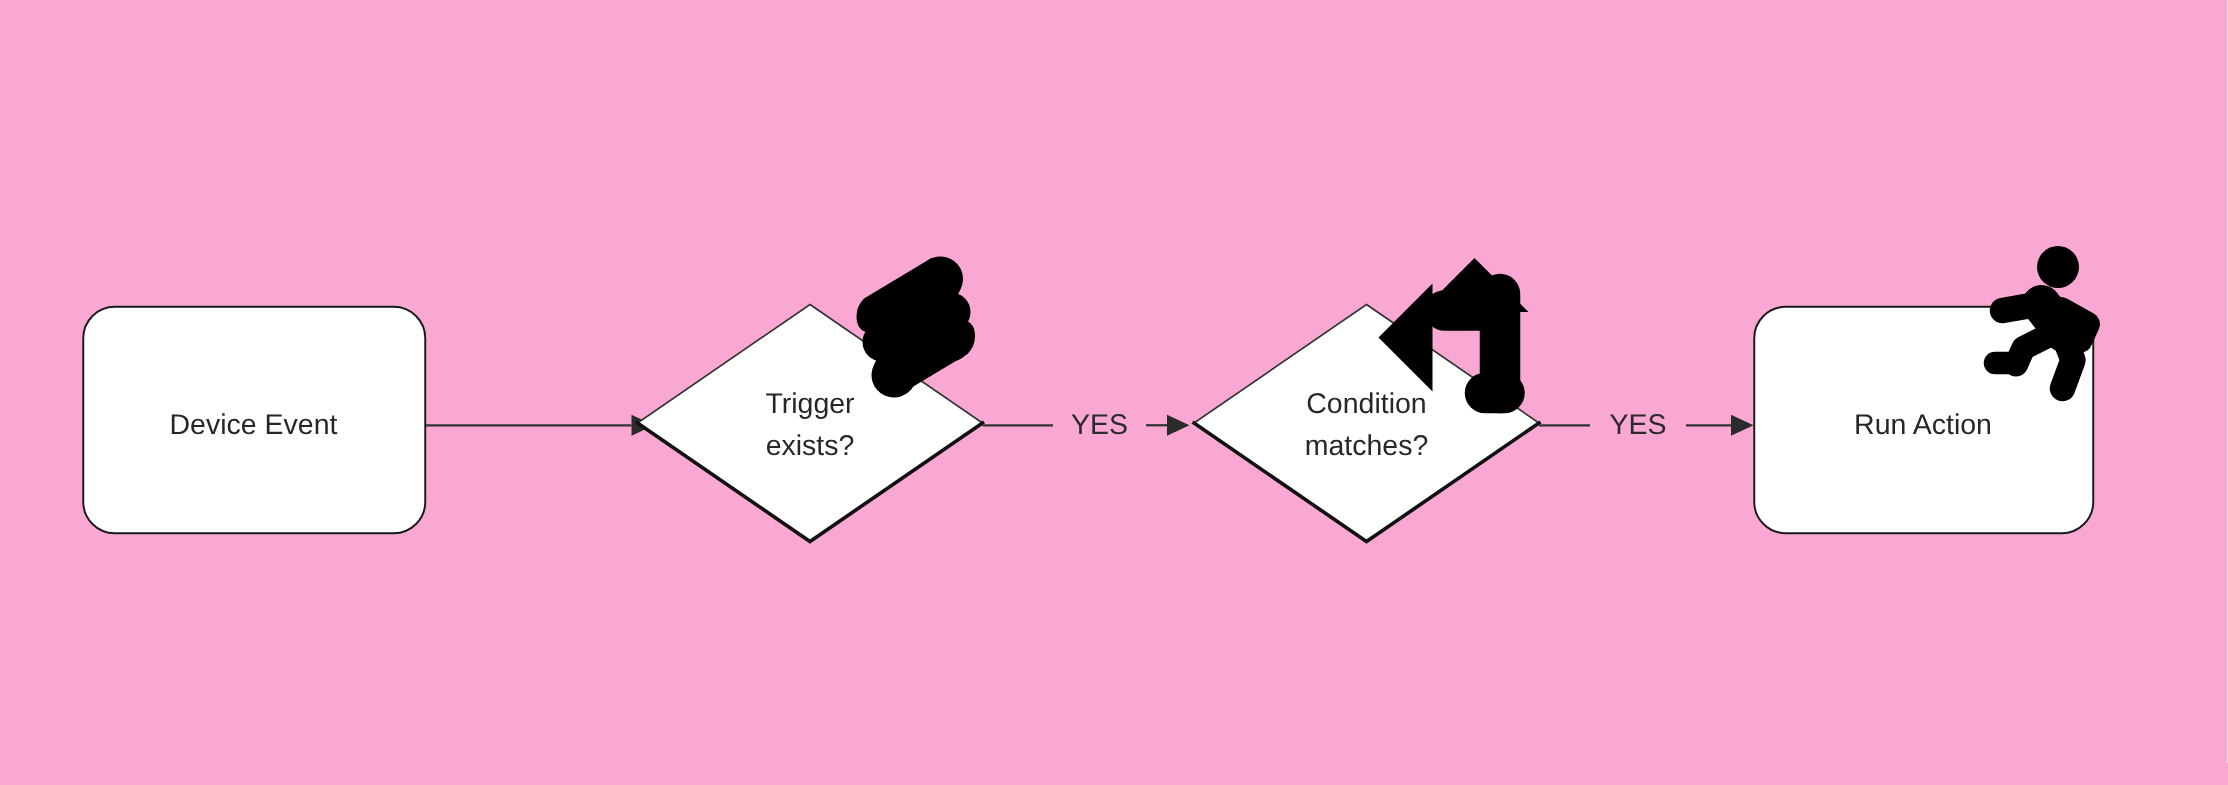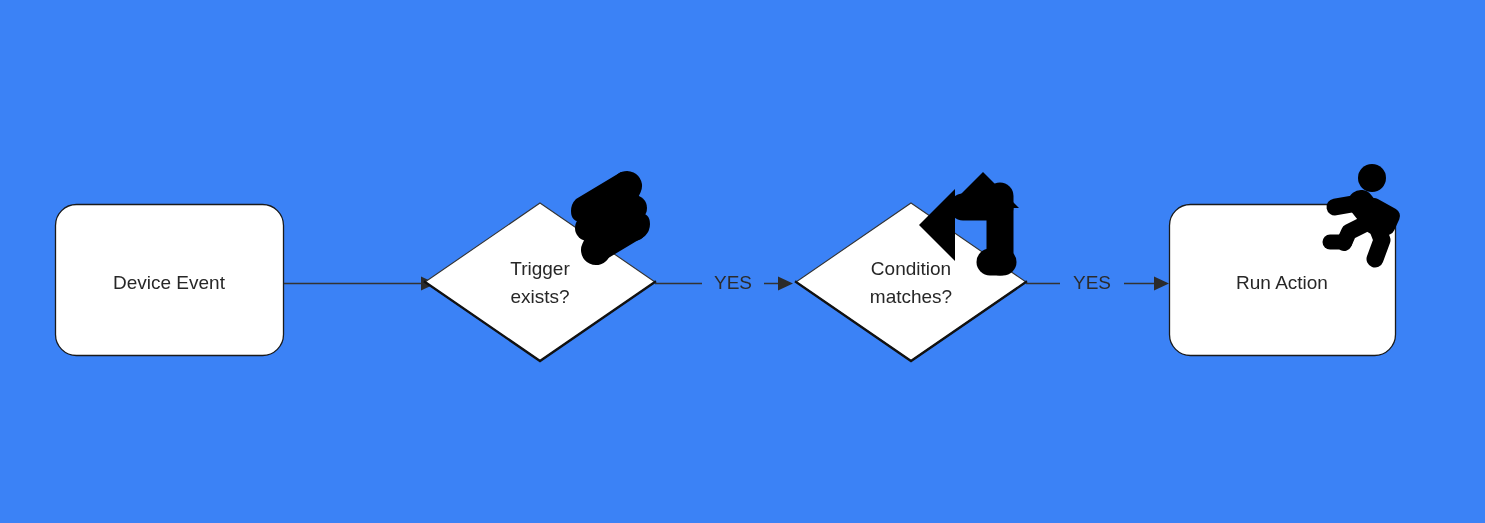--- a/index.html
+++ b/index.html
@@ -8,21 +8,21 @@
     padding: 0;
     background: #ffffff;
   }
   body {
     font-family: "Liberation Sans", "DejaVu Sans", sans-serif;
   }
   #canvas {
     position: relative;
     width: 1485px;
     height: 523px;
-    background: #3b82f6;
+    background: #f9a8d4;
     overflow: hidden;
   }
   .flow-svg {
     position: absolute;
     top: 0;
     left: 0;
     width: 1485px;
     height: 523px;
   }
   .node-label {

